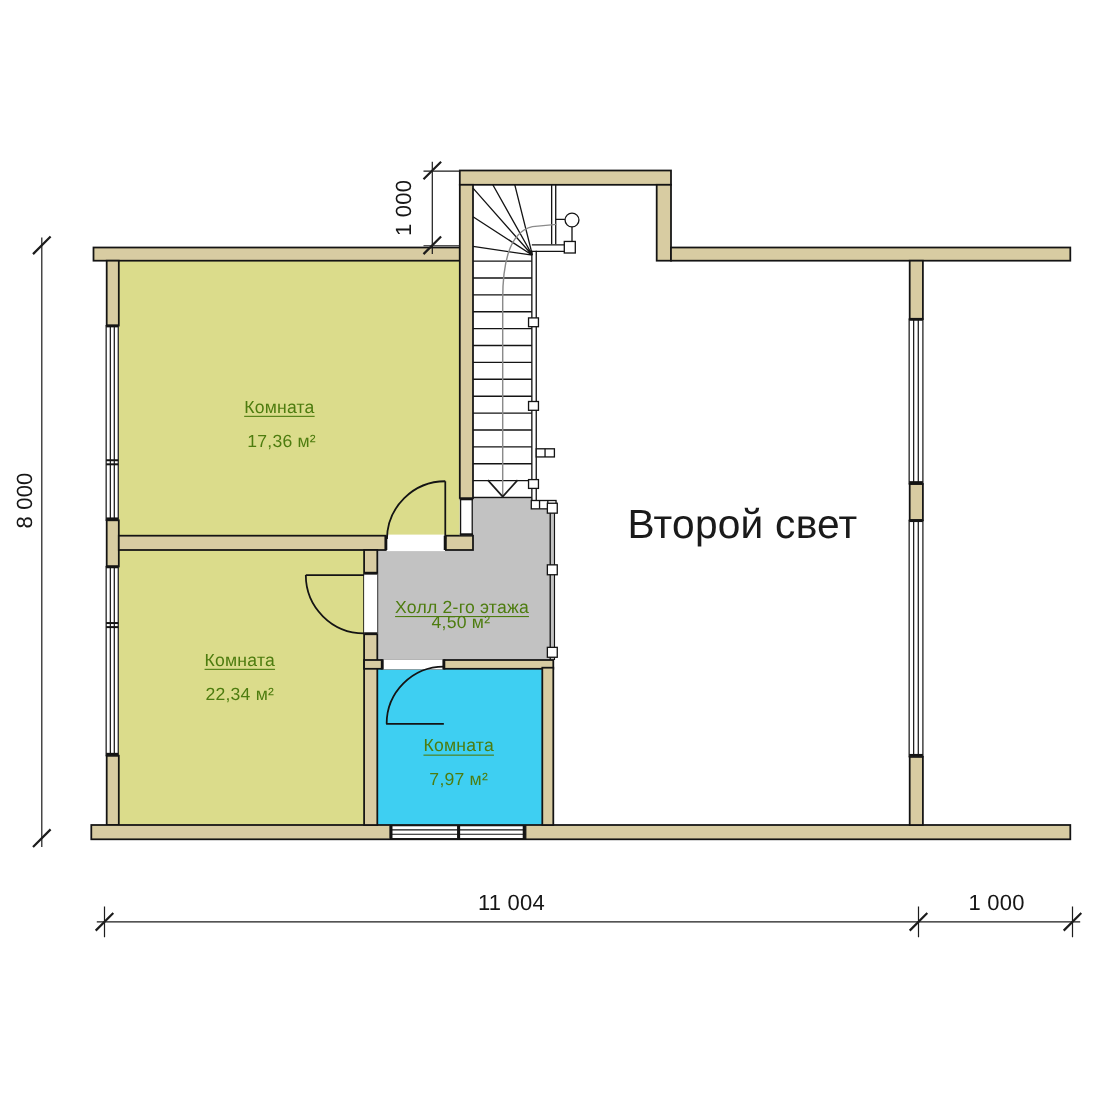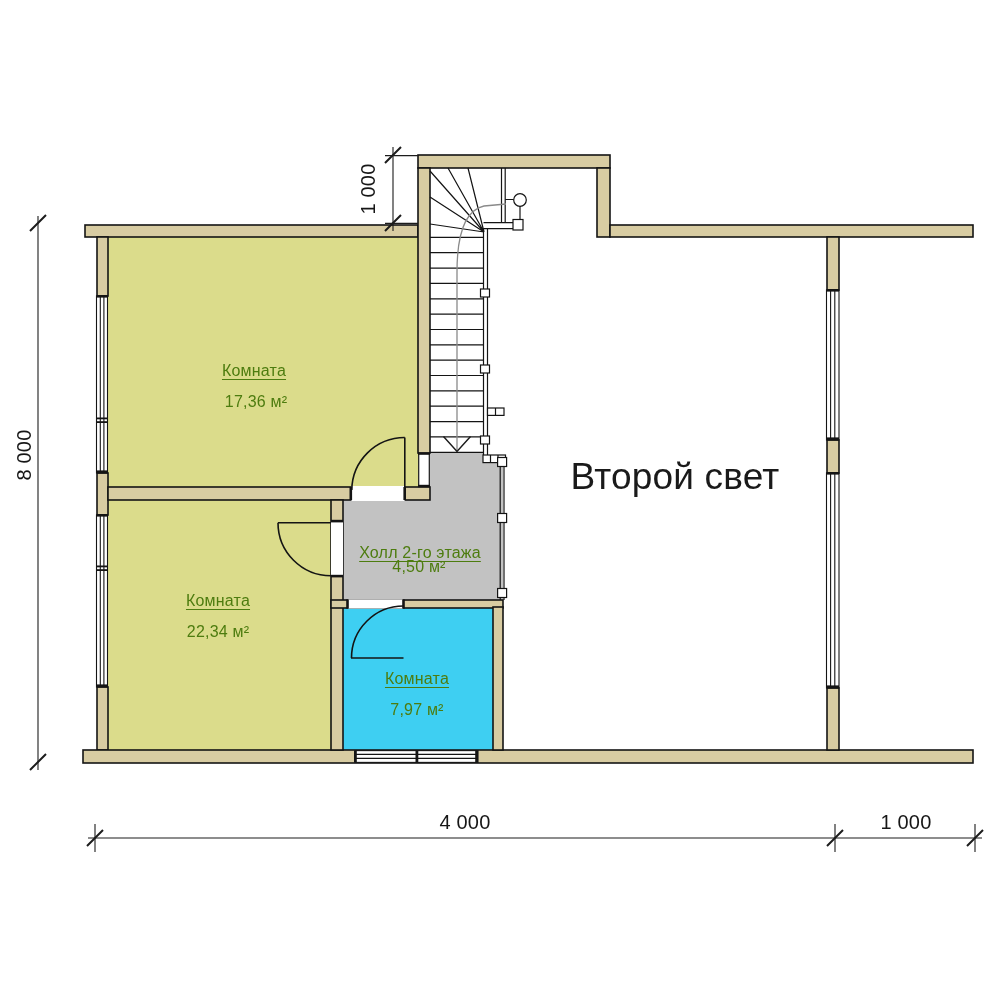--- a/index.html
+++ b/index.html
@@ -189,15 +189,15 @@
   <div class="lbl name" style="left:420px;top:553px">Холл 2-го этажа</div>
   <div class="lbl" style="left:419px;top:567px">4,50 м²</div>
 
   <div class="lbl name" style="left:417px;top:679px">Комната</div>
   <div class="lbl" style="left:417px;top:710px">7,97 м²</div>
 
   <div class="lbl big" style="left:675px;top:477px">Второй свет</div>
 
   <div class="lbl dim rot" style="left:24px;top:455px">8 000</div>
   <div class="lbl dim rot" style="left:368px;top:189px">1 000</div>
-  <div class="lbl dim" style="left:465px;top:822px">4 000</div>
+  <div class="lbl dim" style="left:465px;top:822px">11 004</div>
   <div class="lbl dim" style="left:906px;top:822px">1 000</div>
 </div>
 
 </body></html>

